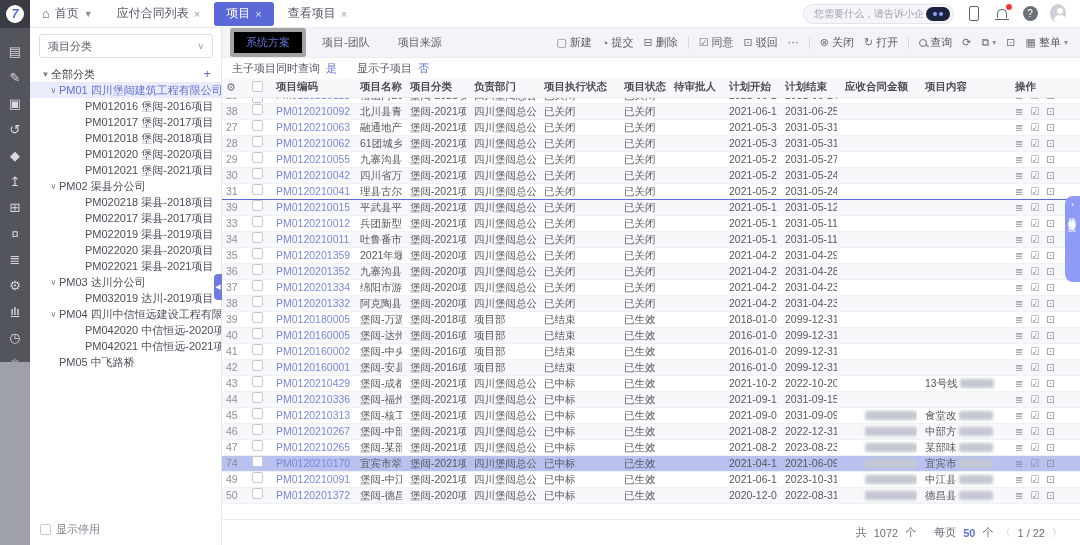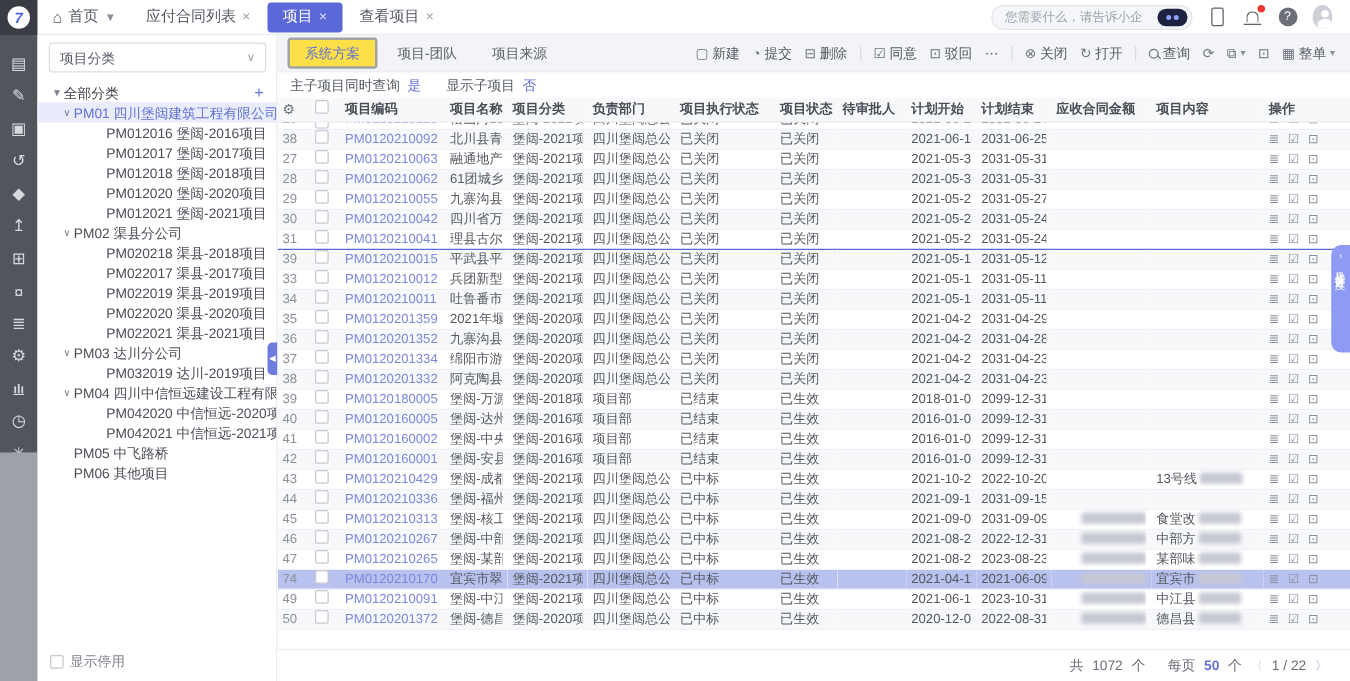--- a/index.html
+++ b/index.html
@@ -11,21 +11,21 @@
   .topbar { position:absolute; top:0; left:0; right:0; height:28px; background:#fff; border-bottom:1px solid #ececf0; display:flex; align-items:center; }
   .logo-sq { width:30px; height:28px; background:#3a3c44; display:flex; align-items:center; justify-content:center; flex:0 0 30px; }
   .logo-c { width:18px; height:18px; border-radius:50%; background:#fff; color:#4f68e0; font-weight:bold; font-size:12px; font-style:italic; display:flex; align-items:center; justify-content:center; }
   .ttab { display:flex; align-items:center; gap:5px; padding:0 12px; height:28px; font-size:12px; color:#555a63; cursor:pointer; white-space:nowrap; }
   .ttab .x { color:#9aa0aa; font-size:11px; }
   .ttab.active { background:#5a68d8; color:#fff; border-radius:3px; height:24px; margin:2px 2px; }
   .ttab.active .x { color:#dfe3ff; }
   .home-ic { font-size:13px; }
   .caret { font-size:9px; color:#8a8f99; }
   .top-right { margin-left:auto; display:flex; align-items:center; gap:12px; padding-right:14px; }
-  .assist { display:flex; align-items:center; gap:12px; border:1px solid #e2e4ea; background:#f5f6f9; border-radius:12px; padding:2px 3px 2px 10px; font-size:10px; color:#9aa0ac; }
+  .assist { display:flex; align-items:center; gap:2px; border:1px solid #e2e4ea; background:#f5f6f9; border-radius:12px; padding:2px 3px 2px 10px; font-size:10px; color:#9aa0ac; }
   .assist-toggle { width:24px; height:14px; border-radius:8px; background:#1c2240; display:flex; align-items:center; justify-content:center; gap:2px; }
   .assist-toggle i { width:4px; height:4px; border-radius:50%; background:#8fa2ff; display:block; }
   .tic { position:relative; width:16px; height:16px; display:flex; align-items:center; justify-content:center; color:#5d626b; }
   .phone { width:10px; height:15px; border:1.4px solid #5d626b; border-radius:2px; }
   .bell-shape { width:10px; height:9px; border:1.4px solid #5d626b; border-bottom:none; border-radius:6px 6px 0 0; position:relative; }
   .bell-shape:after { content:""; position:absolute; left:-3px; right:-3px; bottom:-2px; height:1.4px; background:#5d626b; }
   .badge { position:absolute; top:-3px; right:-3px; width:8px; height:8px; background:#e33; border-radius:50%; border:1px solid #fff; }
   .help { width:15px; height:15px; border-radius:50%; background:#6b7078; color:#fff; font-size:10px; display:flex; align-items:center; justify-content:center; }
   .avatar { width:19px; height:19px; border-radius:50%; background:#cdd0d6; position:relative; overflow:hidden; }
   .avatar:before { content:""; position:absolute; top:4px; left:6.5px; width:6px; height:6px; border-radius:50%; background:#fff; }
@@ -52,21 +52,21 @@
   .plus { position:absolute; right:10px; top:0; font-size:13px; color:#6472d4; line-height:16px; }
   .tree-footer { position:absolute; left:10px; bottom:8px; display:flex; align-items:center; gap:5px; font-size:11px; color:#80848d; }
   .cbx { display:inline-block; width:11px; height:11px; border:1px solid #c6c9d1; border-radius:2px; background:#fff; }
   .collapse-handle { position:absolute; right:-1px; top:246px; width:8px; height:26px; background:#6e7ce0; border-radius:4px 0 0 4px; color:#fff; font-size:7px; display:flex; align-items:center; justify-content:center; cursor:pointer; }
 
   
   .main { position:absolute; top:28px; left:222px; right:0; bottom:0; background:#fff; }
   .strip { position:absolute; top:0; left:0; right:0; height:30px; background:#f3f4f7; display:flex; align-items:center; border-bottom:1px solid #ececf0; }
   .view-tabs { display:flex; align-items:center; gap:4px; padding-left:8px; }
   .vtab { font-size:11px; color:#5b5f68; padding:3px 12px; cursor:pointer; white-space:nowrap; }
-  .vtab.active { color:#6472d4; border:2px solid #a3a3a3; background:#fde047; border-radius:3px; }
+  .vtab.active { color:#6472d4; border:4px solid #a3a3a3; background:#000000; border-radius:3px; }
   .toolbar { margin-left:auto; display:flex; align-items:center; gap:10px; padding-right:12px; font-size:11px; color:#555a63; }
   .tbtn { display:flex; align-items:center; gap:3px; cursor:pointer; white-space:nowrap; }
   .tbtn .g { font-size:11px; color:#6e737d; }
   .tbtn .c { font-size:8px; color:#8a8f99; }
   .tdiv { width:1px; height:12px; background:#d9dbe1; }
   .lens { position:relative; width:8px; height:8px; border:1.3px solid #6e737d; border-radius:50%; display:inline-block; }
   .lens:after { content:""; position:absolute; width:4px; height:1.3px; background:#6e737d; transform:rotate(45deg); right:-3px; bottom:-1px; }
 
   .filterline { position:absolute; top:30px; left:0; right:0; height:20px; display:flex; align-items:center; gap:6px; padding-left:10px; font-size:11px; color:#565b64; background:#fff; }
   .flink { color:#6472d4; cursor:pointer; }
@@ -248,24 +248,20 @@
           <span>PM042020 中信恒远-2020项目</span>
         </div>
         <div class="titem l2">
           <span class="tw"></span>
           <span>PM042021 中信恒远-2021项目</span>
         </div>
         <div class="titem l1">
           <span class="tw"></span>
           <span>PM05 中飞路桥</span>
         </div>
-        <div class="titem l1">
-          <span class="tw"></span>
-          <span>PM06 其他项目</span>
-        </div>
       </div>
     <div class="tree-footer">
       <span class="cbx"></span>
       <span>显示停用</span>
     </div>
     <div class="collapse-handle">◀</div>
   </div>
 
   <div class="main">
     <div class="strip">

